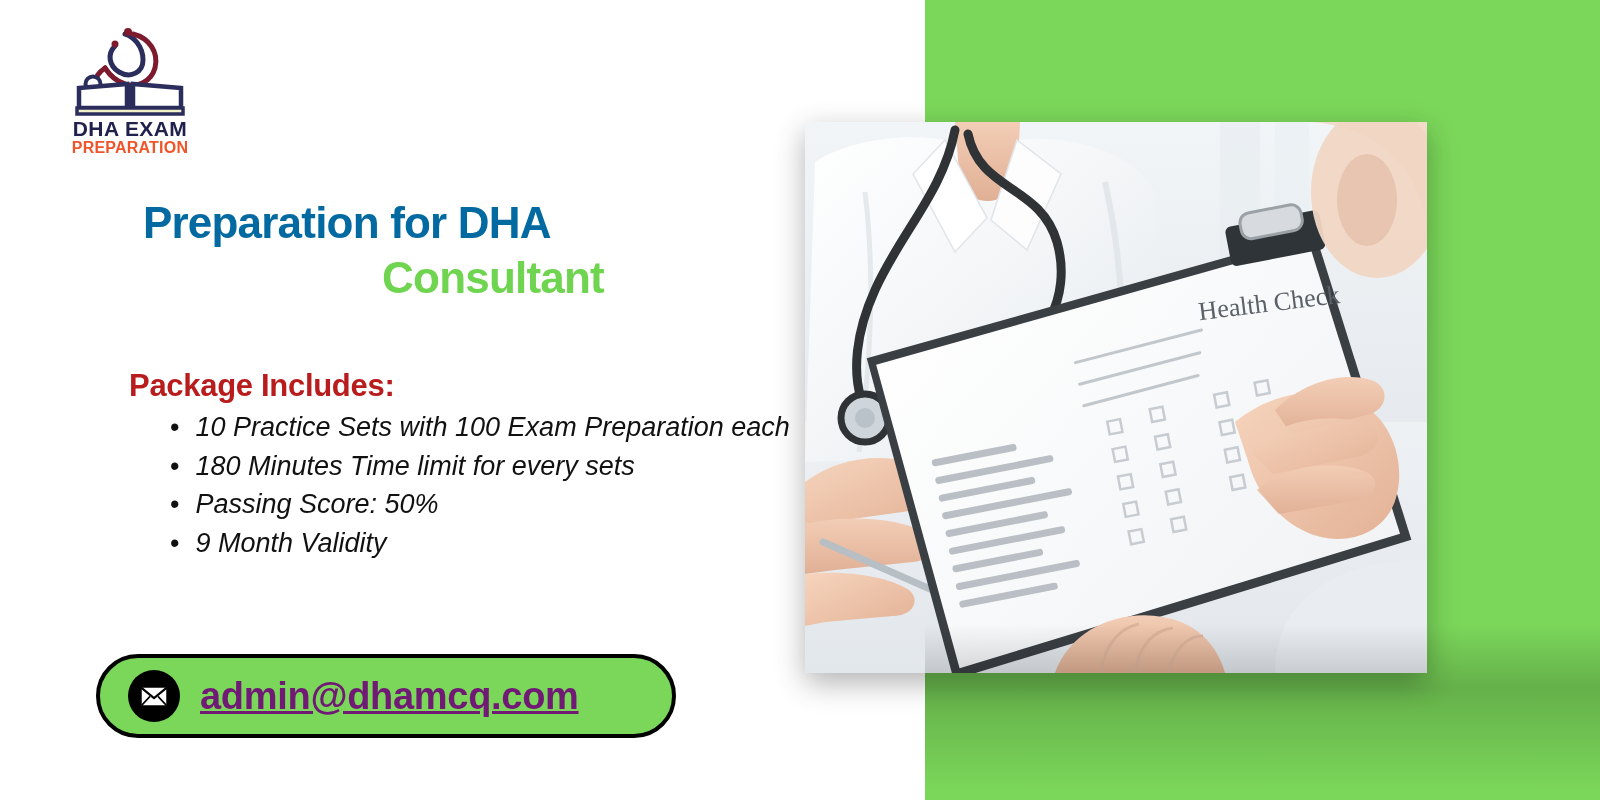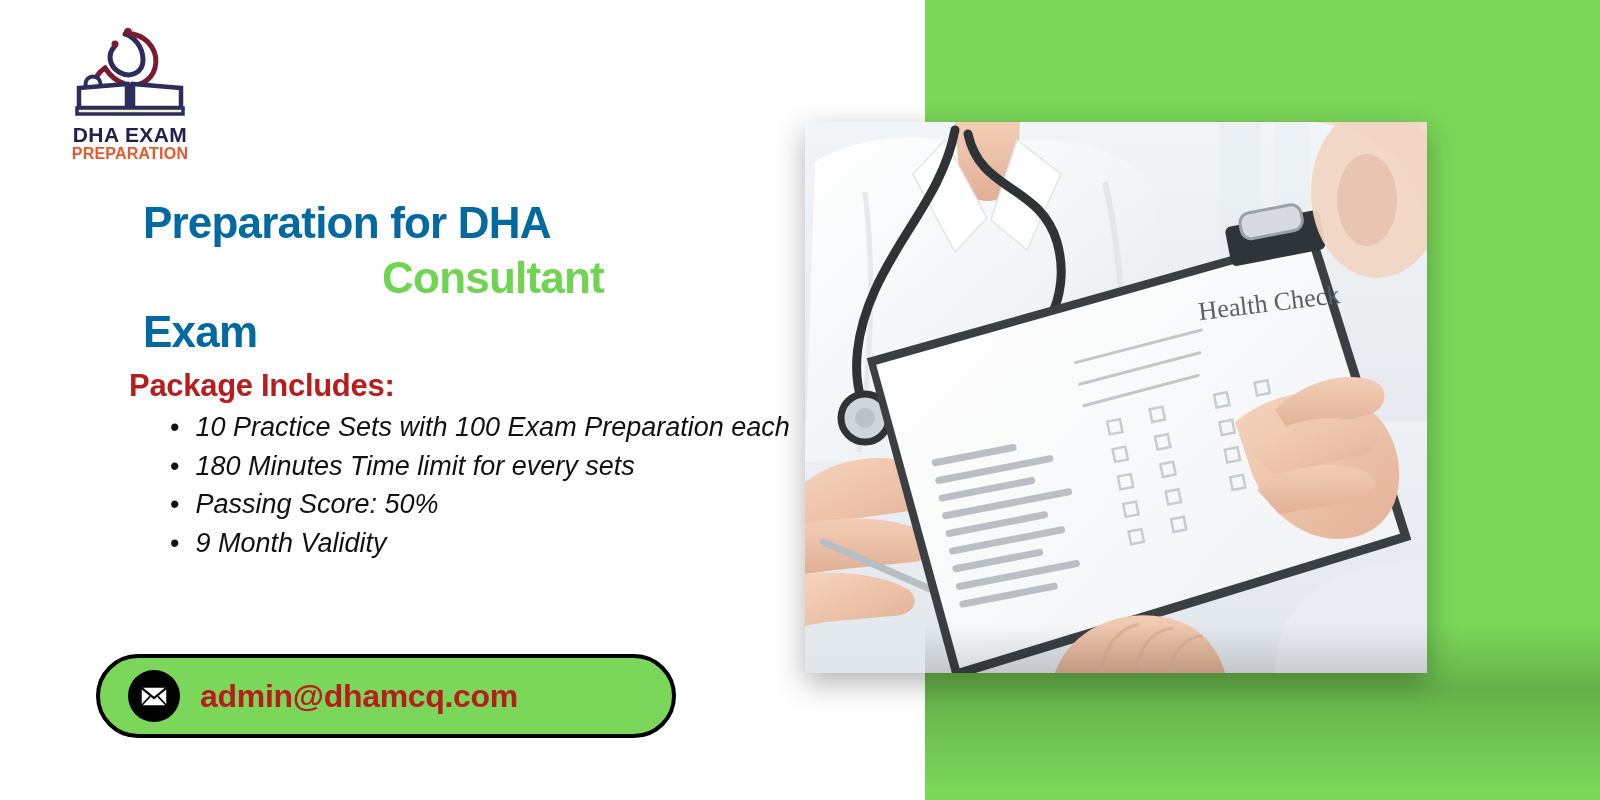--- a/index.html
+++ b/index.html
@@ -30,21 +30,21 @@
     overflow:hidden;
   }
   .photo svg{ display:block; width:100%; height:100%; }
 
   
   .logo{ position:absolute; left:62px; top:24px; width:136px; }
   .logo-mark{ display:block; margin:0 auto; }
   .logo-l1{
     text-align:center; font-weight:bold; color:#20224d;
     font-size:21px; letter-spacing:0.4px; line-height:1.05;
-    margin-top:8px; font-family:"Liberation Sans", sans-serif;
+    margin-top:2px; font-family:"Liberation Sans", sans-serif;
   }
   .logo-l2{
     text-align:center; font-weight:bold; color:#F0552A;
     font-size:16px; letter-spacing:0.2px; line-height:1.05;
     font-family:"Liberation Sans", sans-serif;
   }
 
   
   .headline{ position:absolute; left:143px; top:196px; width:700px; }
   .hl-line{
@@ -73,22 +73,23 @@
   .email-pill{
     position:absolute; left:96px; top:654px; width:580px; height:84px;
     background:#7BD75A; border:4px solid #000; border-radius:44px;
     display:flex; align-items:center; padding-left:28px; gap:20px;
   }
   .env-circle{
     width:52px; height:52px; border-radius:50%; background:#000;
     display:flex; align-items:center; justify-content:center; flex:0 0 auto;
   }
   .email-text{
-    color:#b91c1c; font-size:32px; font-weight:bold; letter-spacing:-0.3px;
-    font-family:"Liberation Sans", sans-serif;
+    color:#701a75; font-size:38px; font-weight:bold; letter-spacing:-0.3px;
+    font-family:"Liberation Sans", sans-serif;
+    text-decoration:underline;
   }
 </style>
 </head>
 <body>
 
 <div class="green-panel"></div>
 
 <div class="photo">
   <svg viewBox="0 0 622 551" preserveAspectRatio="xMidYMid slice">
     <defs>
@@ -236,21 +237,20 @@
     <line x1="59" y1="60" x2="59" y2="84" stroke="#2b2d5c" stroke-width="4.5"></line>
     <rect x="6" y="84" width="106" height="6" fill="#f2f0c8" stroke="#2b2d5c" stroke-width="3.5"></rect>
   </svg>
   <div class="logo-l1">DHA EXAM</div>
   <div class="logo-l2">PREPARATION</div>
 </div>
 
 <div class="headline">
   <div class="hl-line">Preparation for DHA</div>
   <div class="hl-line hl-accent">Consultant</div>
-  <div class="hl-line">Exam</div>
 </div>
 
 <div class="pkg-title">Package Includes:</div>
 
 <div class="pkg-list">
   <div class="pkg-item">
     <span class="pkg-bullet">•</span>
     <span>10 Practice Sets with 100 Exam Preparation each</span>
   </div>
   <div class="pkg-item">

